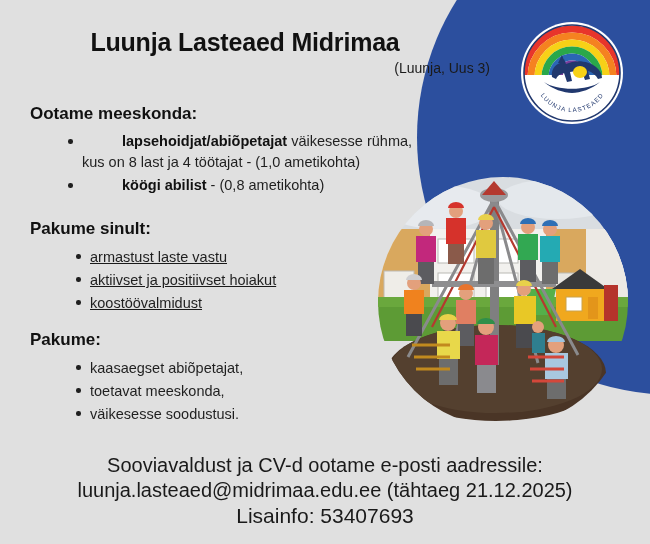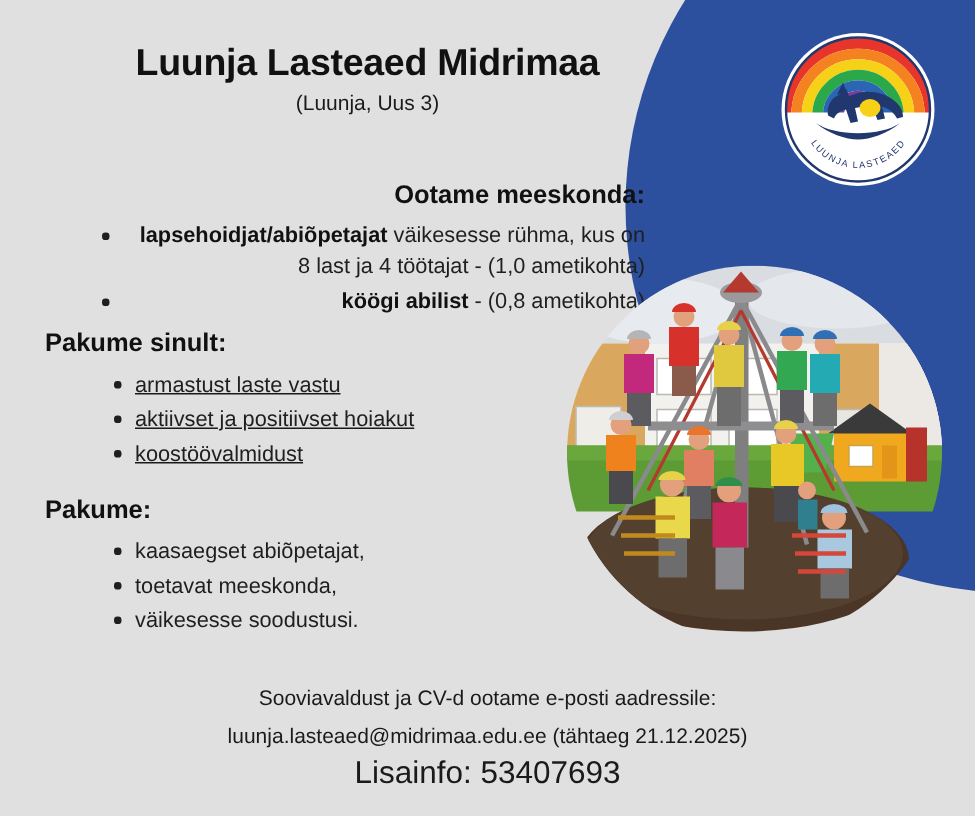--- a/index.html
+++ b/index.html
@@ -53,21 +53,21 @@
     font-size: 25px;
     font-weight: bold;
     letter-spacing: -0.2px;
     color: #111;
   }
   .subtitle {
     position: absolute;
     left: 0;
     top: 60px;
     width: 490px;
-    text-align: center;
+    text-align: right;
     font-size: 14px;
     color: #1a1a1a;
   }
 
   
   .section { position: absolute; }
   .section-heading {
     font-size: 17px;
     font-weight: bold;
     color: #111;
@@ -89,22 +89,22 @@
   .bullets li::before {
     content: "";
     position: absolute;
     left: -14px;
     top: 8px;
     width: 4.5px;
     height: 4.5px;
     border-radius: 50%;
     background: #1f1f1f;
   }
-  .bullets li b { font-weight: bold; color: #111; }
-  .sec-team  { left: 30px; top: 120px; width: 400px; text-align: right; }
+  .bullets li b { font-weight: bold; color: #111; margin-left: 40px; }
+  .sec-team  { left: 30px; top: 104px; width: 400px; }
   .sec-you   { left: 30px; top: 219px; width: 330px; }
   .sec-offer { left: 30px; top: 330px; width: 330px; }
 
   .sec-team .bullets  { padding-left: 52px; }
   .sec-you .bullets   { padding-left: 60px; text-decoration: underline; }
   .sec-offer .bullets { padding-left: 60px; }
   .sec-you .bullets li,
   .sec-offer .bullets li { line-height: 22px; margin-bottom: 1px; }
 
   
@@ -121,21 +121,21 @@
 
   
   .footer {
     position: absolute;
     left: 0;
     top: 453px;
     width: 650px;
     text-align: center;
   }
   .footer div {
-    font-size: 14px;
+    font-size: 20px;
     line-height: 25px;
     color: #1a1a1a;
   }
   .footer .f3 { font-size: 21px; }
 </style>
 </head>
 <body>
 
 <div id="poster">
 

